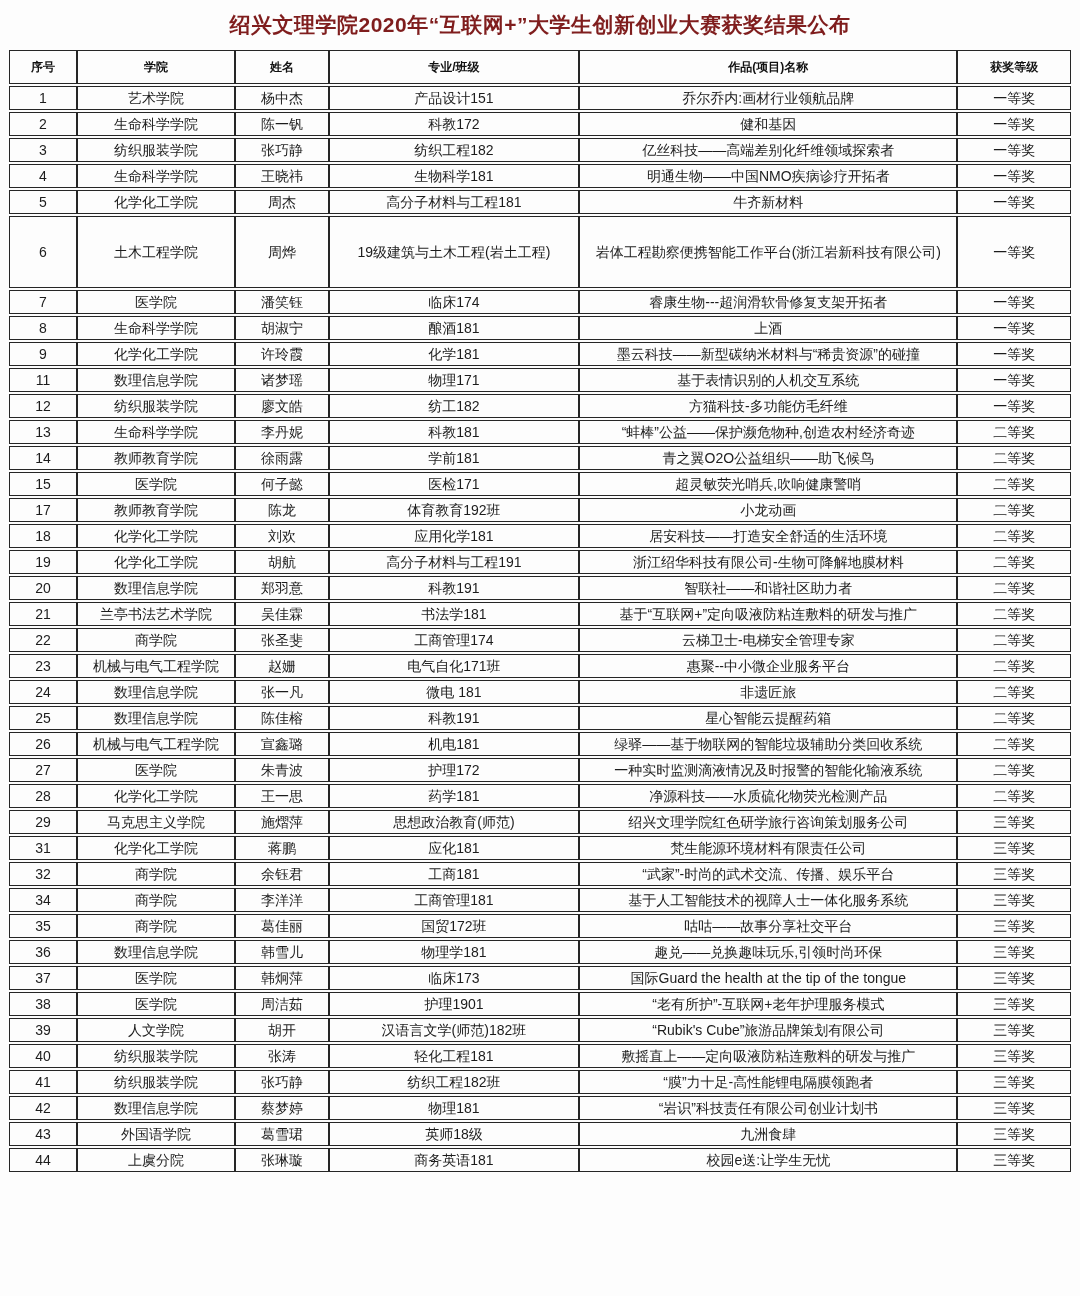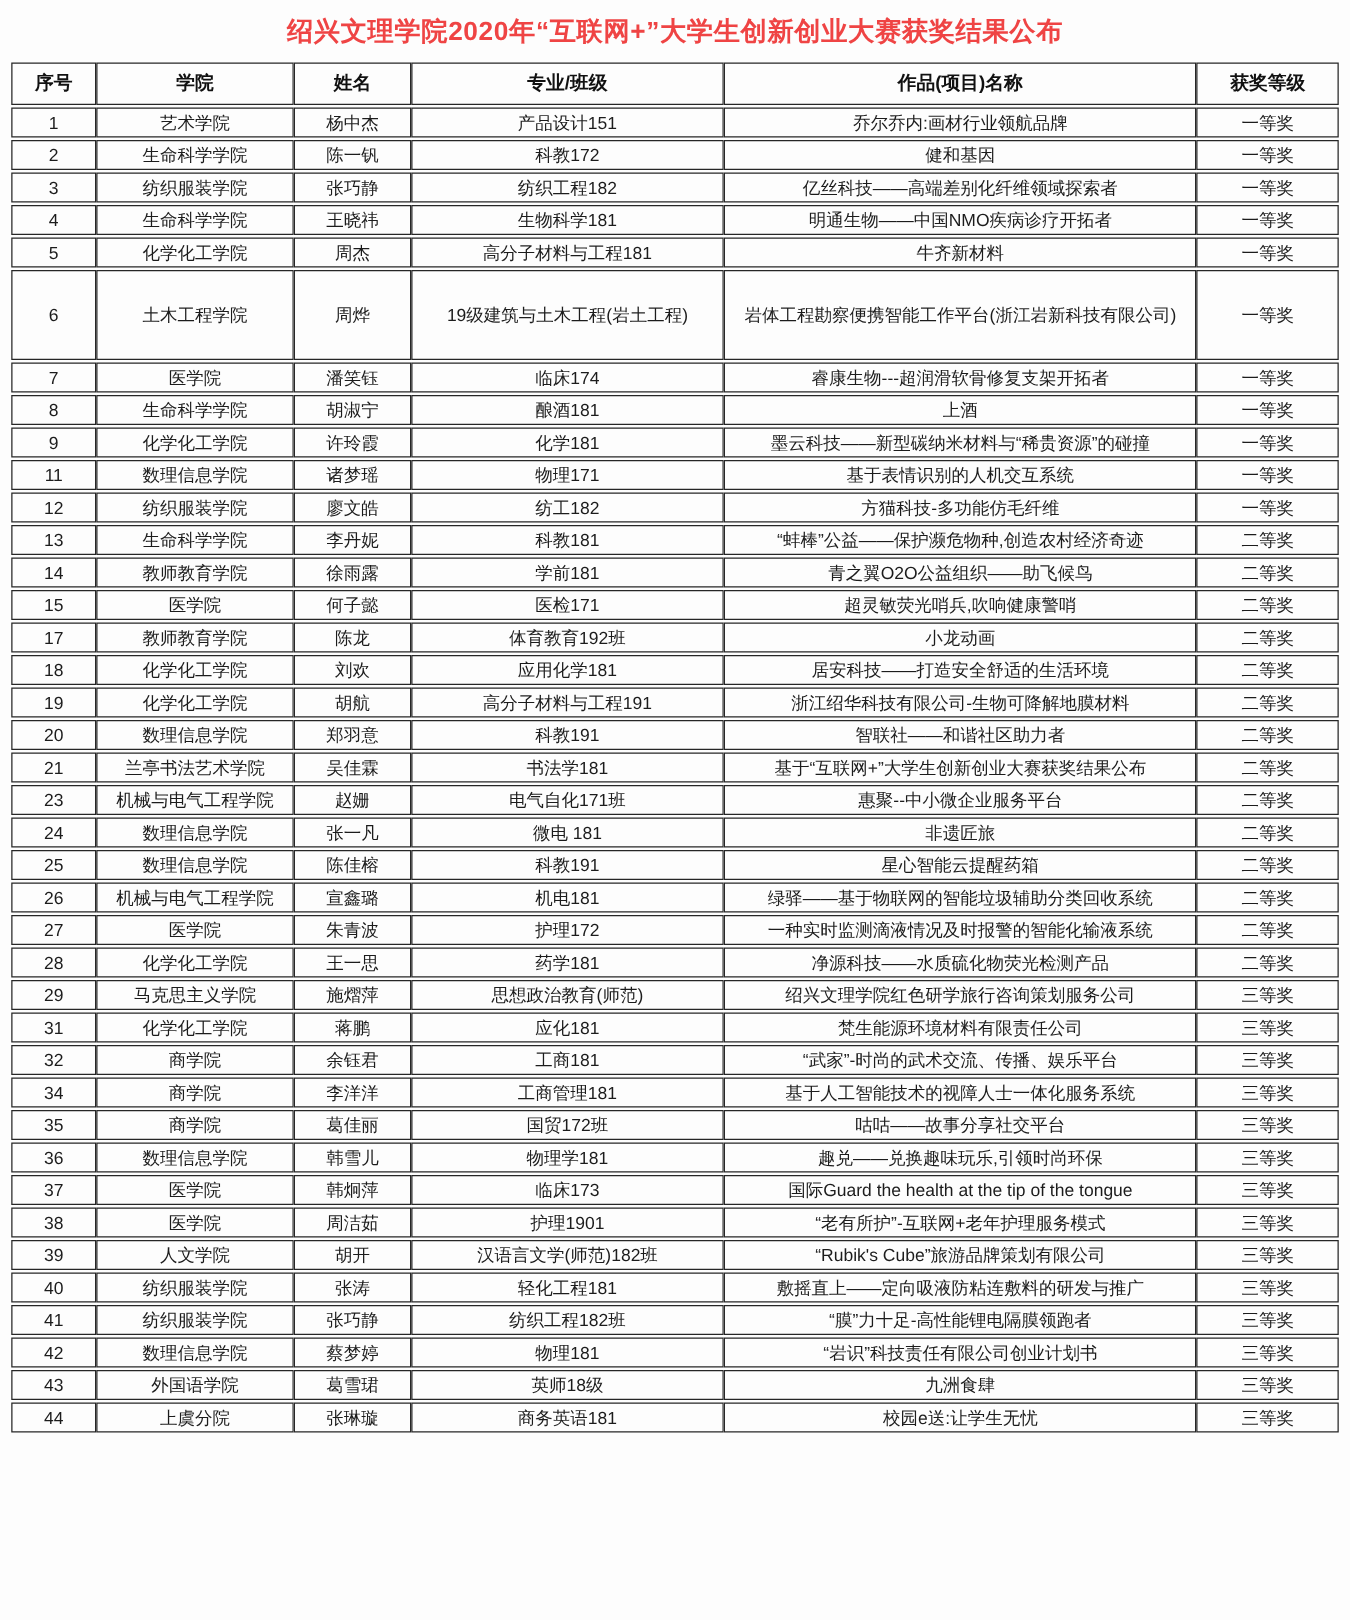--- a/index.html
+++ b/index.html
@@ -10,38 +10,38 @@
     font-family: "Liberation Sans", "DejaVu Sans", sans-serif;
     color: #141414;
   }
   .page { width: 1080px; height: 1296px; overflow: hidden; background: #fdfdfd; }
   .title {
     text-align: center;
     font-size: 21px;
     font-weight: bold;
     padding: 11px 0 9px 0;
     letter-spacing: 0.5px;
-    color: #ef4444;
+    color: #7f1d1d;
   }
   table.awards {
     table-layout: fixed;
     width: 1062px;
     margin: 0 auto;
     border-collapse: separate;
     border-spacing: 0 2px;
   }
   th, td {
     border: 1.5px solid #262626;
     background: #fdfdfd;
     text-align: center;
     vertical-align: middle;
     overflow: hidden;
   }
   th {
-    font-size: 15px;
+    font-size: 12px;
     font-weight: bold;
     padding: 6px 2px;
     line-height: 20px;
     color: #111;
   }
   td {
     font-size: 14px;
     padding: 1px 3px;
     line-height: 20px;
     color: #1c1c1c;
@@ -216,21 +216,29 @@
           <td class="col-name">郑羽意</td>
           <td class="col-major">科教191</td>
           <td class="col-project">智联社——和谐社区助力者</td>
           <td class="col-award">二等奖</td>
         </tr>
         <tr data-rowno="21">
           <td class="col-no">21</td>
           <td class="col-college">兰亭书法艺术学院</td>
           <td class="col-name">吴佳霖</td>
           <td class="col-major">书法学181</td>
-          <td class="col-project">基于“互联网+”大学生创新创业大赛获奖结果公布</td>
+          <td class="col-project">基于“互联网+”定向吸液防粘连敷料的研发与推广</td>
+          <td class="col-award">二等奖</td>
+        </tr>
+        <tr data-rowno="22">
+          <td class="col-no">22</td>
+          <td class="col-college">商学院</td>
+          <td class="col-name">张圣斐</td>
+          <td class="col-major">工商管理174</td>
+          <td class="col-project">云梯卫士-电梯安全管理专家</td>
           <td class="col-award">二等奖</td>
         </tr>
         <tr data-rowno="23">
           <td class="col-no">23</td>
           <td class="col-college">机械与电气工程学院</td>
           <td class="col-name">赵姗</td>
           <td class="col-major">电气自化171班</td>
           <td class="col-project">惠聚--中小微企业服务平台</td>
           <td class="col-award">二等奖</td>
         </tr>

